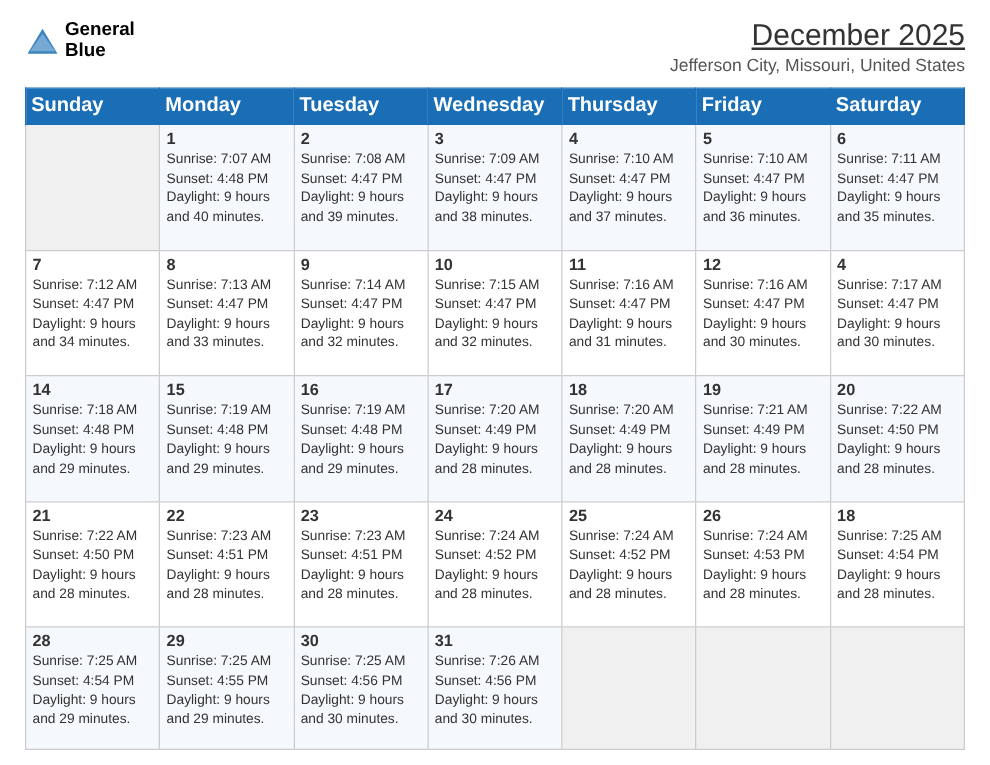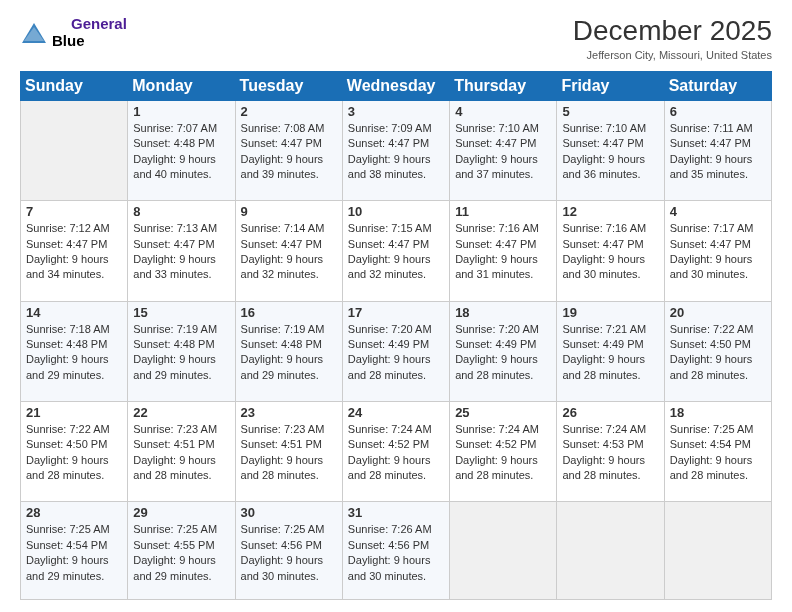--- a/index.html
+++ b/index.html
@@ -28,37 +28,38 @@
     .logo {
       display: flex;
       align-items: center;
       gap: 4px;
     }
     .logo-text {
       font-size: 15px;
       font-weight: bold;
       line-height: 1.1;
     }
-    .logo-general { color: #4c1d95; margin-left: 19px; }
+    .logo-general { color: #000000; }
     .logo-blue { color: #000000; }
     .logo-icon {
       width: 28px;
       height: 28px;
     }
     .title-section {
       text-align: right;
     }
     .month-title {
-      font-size: 28px;
+      font-size: 24px;
       font-weight: normal;
       color: #333;
       line-height: 1.1;
+      text-decoration: underline;
     }
     .location {
-      font-size: 11px;
+      font-size: 14px;
       color: #555;
       margin-top: 2px;
     }
     .calendar {
       flex: 1;
       border: 1px solid #ccc;
       border-collapse: collapse;
       width: 100%;
     }
     table {

